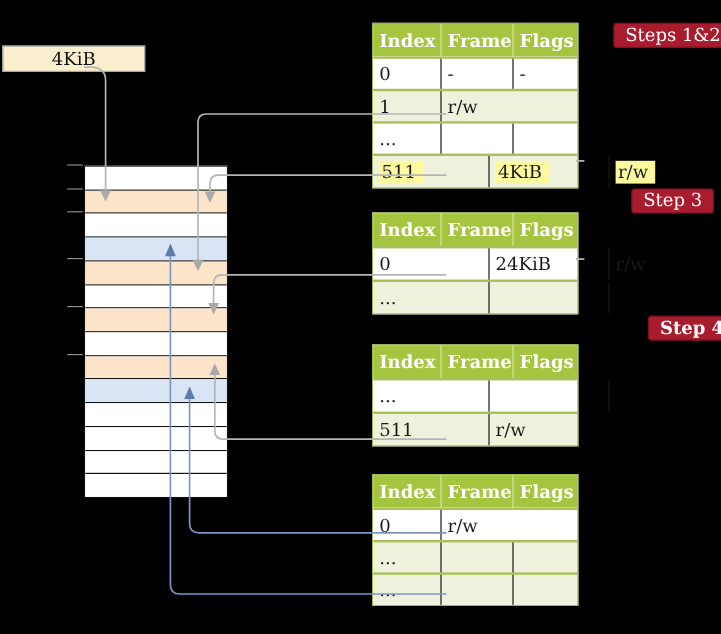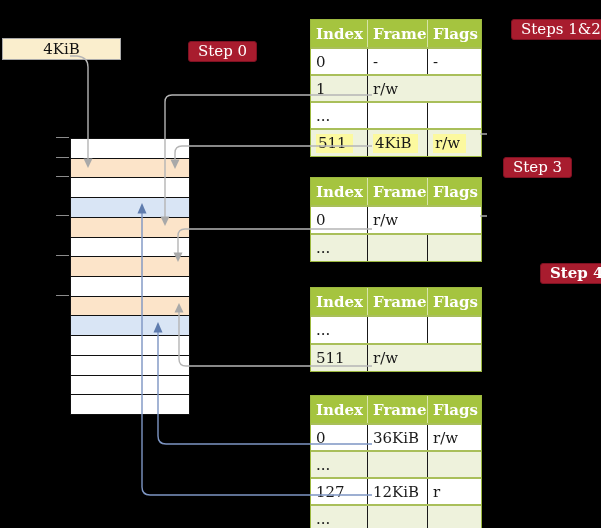--- a/index.html
+++ b/index.html
@@ -28,21 +28,21 @@
   .tick{position:absolute;left:56px;width:13px;height:0;border-top:1.4px solid #8c8c8c;}
 
   
   .ptable{position:absolute;left:310px;width:170px;background:#fff;
           border:1.6px solid #9cb83f;box-sizing:content-box;}
   .thead,.trow{display:grid;grid-template-columns:56px 60px 54px;}
   .thead{height:27px;background:#a5c43f;color:#fff;font-weight:bold;font-size:15px;}
   .trow{font-size:15px;color:#191919;border-top:2px solid #a9bf5a;}
   .trow.shade{background:#eef2dc;}
   .trow.white{background:#ffffff;}
-  .h25{height:25px;} .h26{height:26px;}
+  .h25{height:25px;} .h26{height:26px;gap:40px;}
   .th,.td{display:flex;align-items:center;padding-left:5px;box-sizing:border-box;height:100%;}
   .thead .th + .th{border-left:1.4px solid rgba(255,255,255,.55);}
   .trow .td + .td{border-left:1.4px solid #191919;}
   .hl{background:#fcf99f;padding:0 6px 1px 2px;}
 
   
   #wires{position:absolute;left:0;top:0;pointer-events:none;}
   .wire-gray{fill:none;stroke:#b5b5b5;stroke-width:1.4;}
   .wire-blue{fill:none;stroke:#7d95c3;stroke-width:1.4;}
   .head-gray{fill:#a9a9a9;stroke:none;}
@@ -50,27 +50,24 @@
 </style>
 </head>
 <body>
 
 <div id="canvas">
 
   <div class="framebox">
     <span>4KiB</span>
   </div>
 
-  <div class="badge" style="left:188px;top:41px;">
-    <span>Step 0</span>
-  </div>
   <div class="badge" style="left:511px;top:19px;">
     <span>Steps 1&amp;2</span>
   </div>
-  <div class="badge" style="left:503px;top:157px;">
+  <div class="badge" style="left:526px;top:157px;">
     <span>Step 3</span>
   </div>
   <div class="badge" style="left:540px;top:263px;font-weight:bold;">
     <span>Step 4</span>
   </div>
 
   <div class="memcol">
       <div class="mcell free"></div>
       <div class="mcell table"></div>
       <div class="mcell free"></div>
@@ -128,20 +125,21 @@
   </div>
 
   <div class="ptable" style="top:177px;">
     <div class="thead">
       <div class="th">Index</div>
       <div class="th">Frame</div>
       <div class="th">Flags</div>
     </div>
     <div class="trow white h26">
       <div class="td">0</div>
+      <div class="td">24KiB</div>
       <div class="td">r/w</div>
     </div>
     <div class="trow shade h26">
       <div class="td">...</div>
       <div class="td"></div>
       <div class="td"></div>
     </div>
   </div>
 
   <div class="ptable" style="top:287px;">
@@ -162,32 +160,26 @@
   </div>
 
   <div class="ptable" style="top:395px;">
     <div class="thead">
       <div class="th">Index</div>
       <div class="th">Frame</div>
       <div class="th">Flags</div>
     </div>
     <div class="trow white h25">
       <div class="td">0</div>
-      <div class="td">36KiB</div>
       <div class="td">r/w</div>
     </div>
     <div class="trow shade h25">
       <div class="td">...</div>
       <div class="td"></div>
       <div class="td"></div>
-    </div>
-    <div class="trow white h25">
-      <div class="td">127</div>
-      <div class="td">12KiB</div>
-      <div class="td">r</div>
     </div>
     <div class="trow shade h25">
       <div class="td">...</div>
       <div class="td"></div>
       <div class="td"></div>
     </div>
   </div>
 
   <svg id="wires" width="601" height="528" viewBox="0 0 601 528">
 

